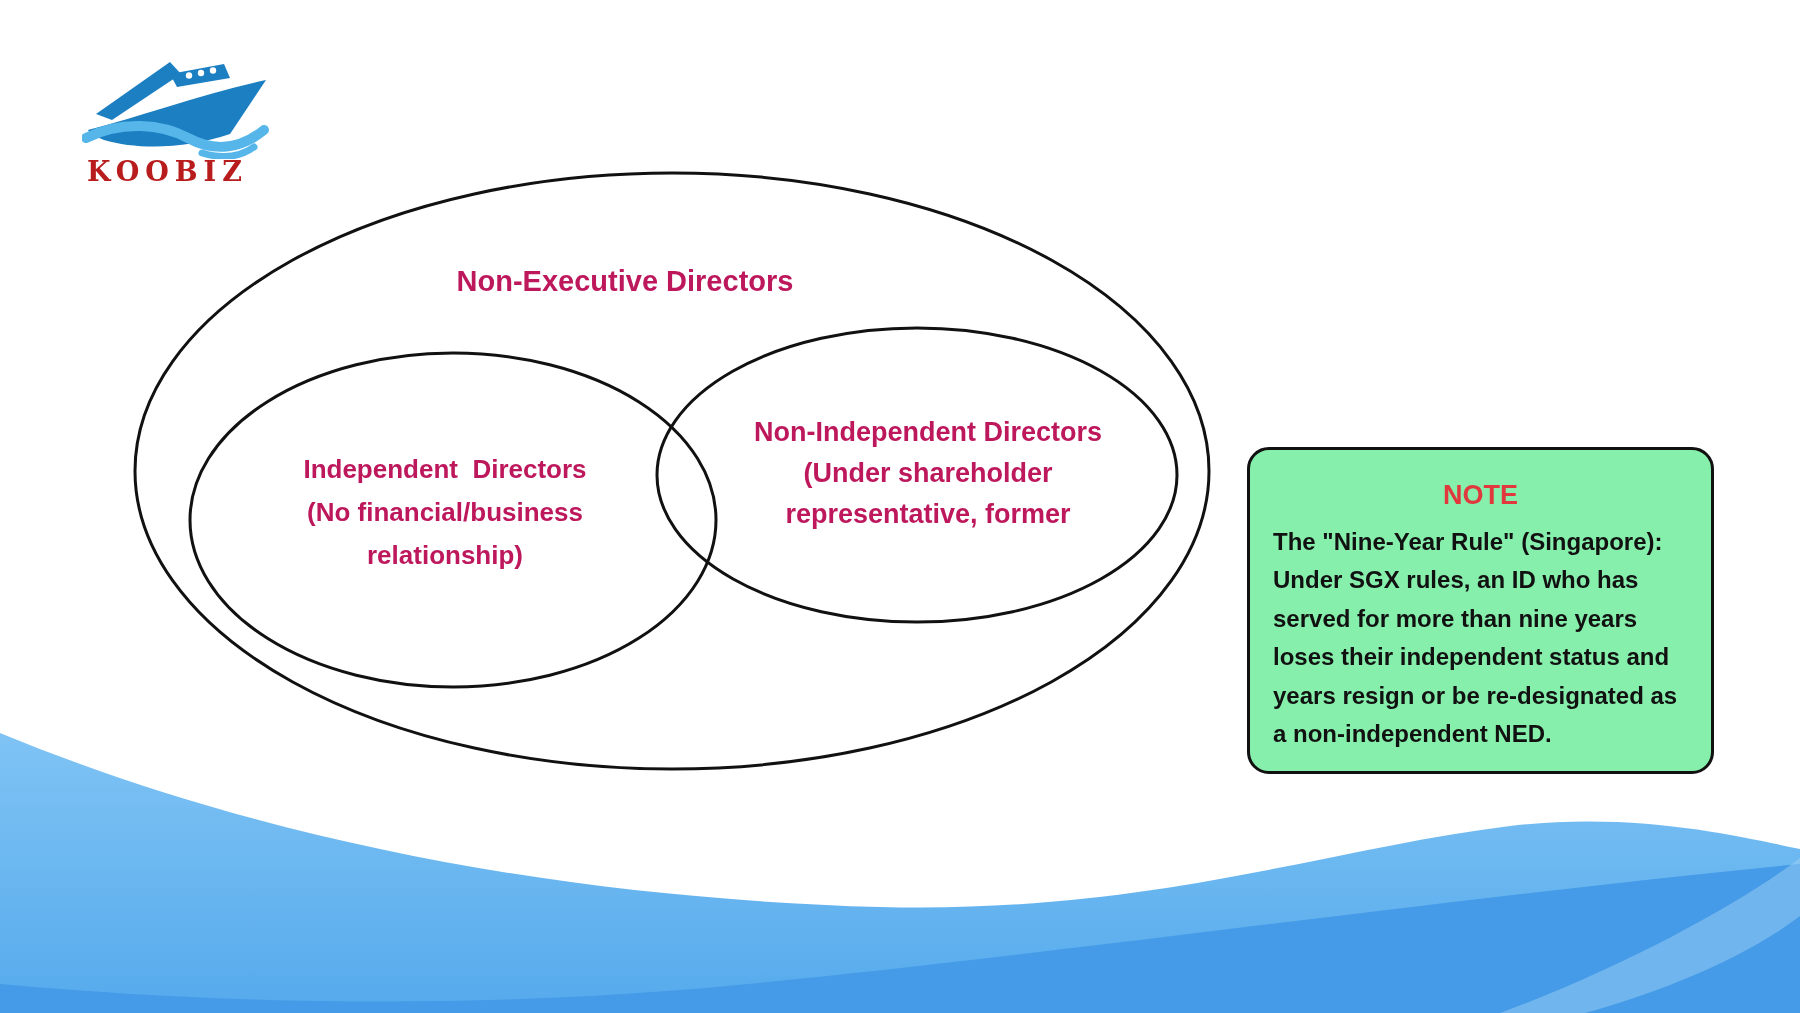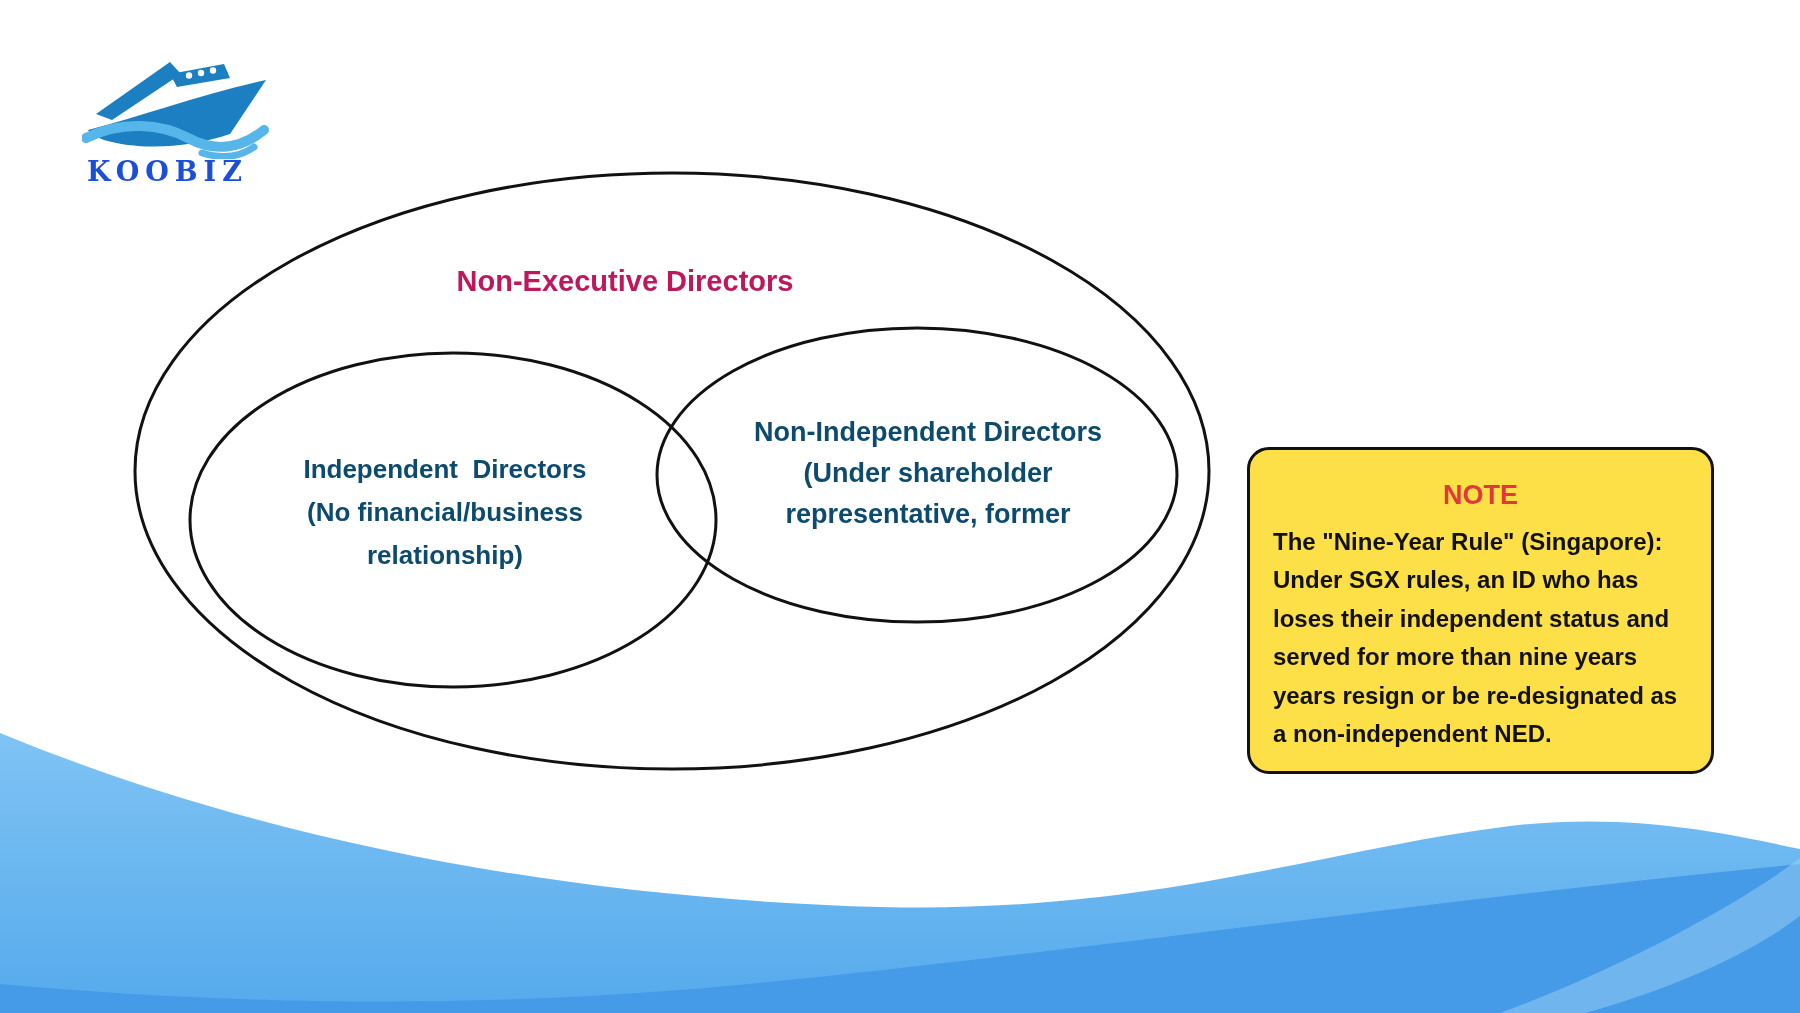--- a/index.html
+++ b/index.html
@@ -8,40 +8,40 @@
     background:#ffffff;font-family:"Liberation Sans",sans-serif;
   }
   svg{display:block;}
 
   
   .logo{position:absolute;left:60px;top:52px;width:215px;height:140px;}
   .logo-ship{position:absolute;left:22px;top:2px;}
   .logo-text{
     position:absolute;left:0;top:104px;width:215px;text-align:center;
     font-family:"DejaVu Serif",serif;font-weight:bold;font-size:27px;
-    letter-spacing:6px;color:#1d4ed8;
+    letter-spacing:6px;color:#b91c1c;
   }
 
   
   .venn-svg{position:absolute;left:0;top:0;}
   .venn-title{
     position:absolute;left:625px;top:265px;transform:translateX(-50%);
     font-size:29px;font-weight:bold;color:#be185d;white-space:pre;
   }
   .venn-label{position:absolute;transform:translateX(-50%);text-align:center;
-    font-weight:bold;color:#0c4a6e;}
+    font-weight:bold;color:#be185d;}
   .venn-label div{white-space:pre;}
   .venn-left{left:445px;top:448px;font-size:26px;line-height:43px;}
   .venn-right{left:928px;top:412px;font-size:27px;line-height:41px;}
 
   
   .note-box{
     position:absolute;left:1247px;top:447px;width:467px;height:327px;
     box-sizing:border-box;border:3px solid #111;border-radius:22px;
-    background:#fde047;padding:30px 23px 0 23px;
+    background:#86efac;padding:30px 23px 0 23px;
   }
   .note-title{
     text-align:center;font-size:27px;font-weight:bold;color:#e0383c;
     line-height:30px;margin-bottom:13px;
   }
   .note-line{
     font-size:24px;font-weight:bold;color:#111;line-height:38.4px;
     white-space:pre;
   }
 
@@ -96,19 +96,19 @@
   <div class="venn-label venn-right">
     <div>Non-Independent Directors</div>
     <div>(Under shareholder</div>
     <div>representative, former</div>
   </div>
 
   <div class="note-box">
     <div class="note-title">NOTE</div>
     <div class="note-line">The "Nine-Year Rule" (Singapore):</div>
     <div class="note-line">Under SGX rules, an ID who has</div>
+    <div class="note-line">served for more than nine years</div>
     <div class="note-line">loses their independent status and</div>
-    <div class="note-line">served for more than nine years</div>
     <div class="note-line">years resign or be re-designated as</div>
     <div class="note-line">a non-independent NED.</div>
   </div>
 
 </div>
 
 </body></html>

